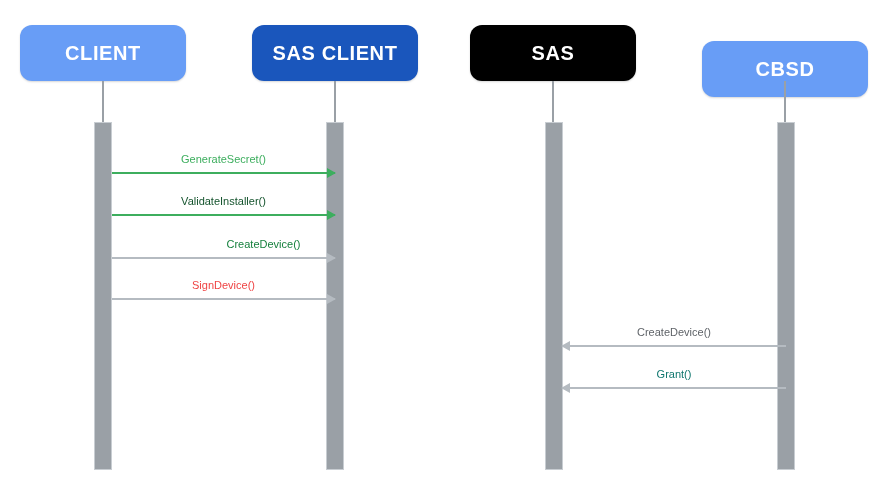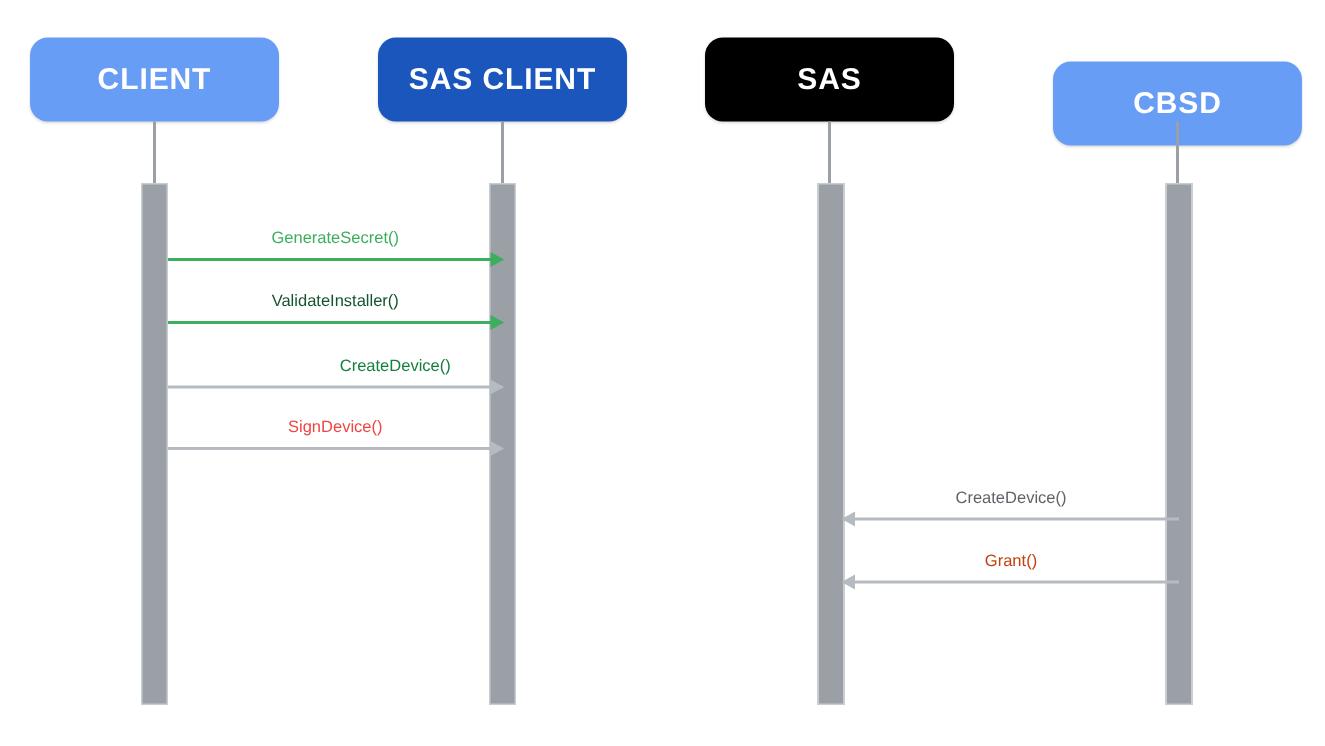--- a/index.html
+++ b/index.html
@@ -132,16 +132,16 @@
         <div class="message-label" style="color: #ef4444; margin-top: 20px;">SignDevice()</div>
       </div>
       <div class="message" style="left: 562px; top: 345px; width: 224px;">
         <div class="message-line" style="background: rgb(181, 187, 193);"></div>
         <div class="arrow-head left" style="border-right-color: rgb(181, 187, 193);"></div>
         <div class="message-label" style="color: rgb(95, 99, 104);">CreateDevice()</div>
       </div>
       <div class="message" style="left: 562px; top: 387px; width: 224px;">
         <div class="message-line" style="background: rgb(181, 187, 193);"></div>
         <div class="arrow-head left" style="border-right-color: rgb(181, 187, 193);"></div>
-        <div class="message-label" style="color: #c2410c;">Grant()</div>
+        <div class="message-label" style="color: #0f766e;">Grant()</div>
       </div>
     </div>
 </div>
 
 </body></html>

